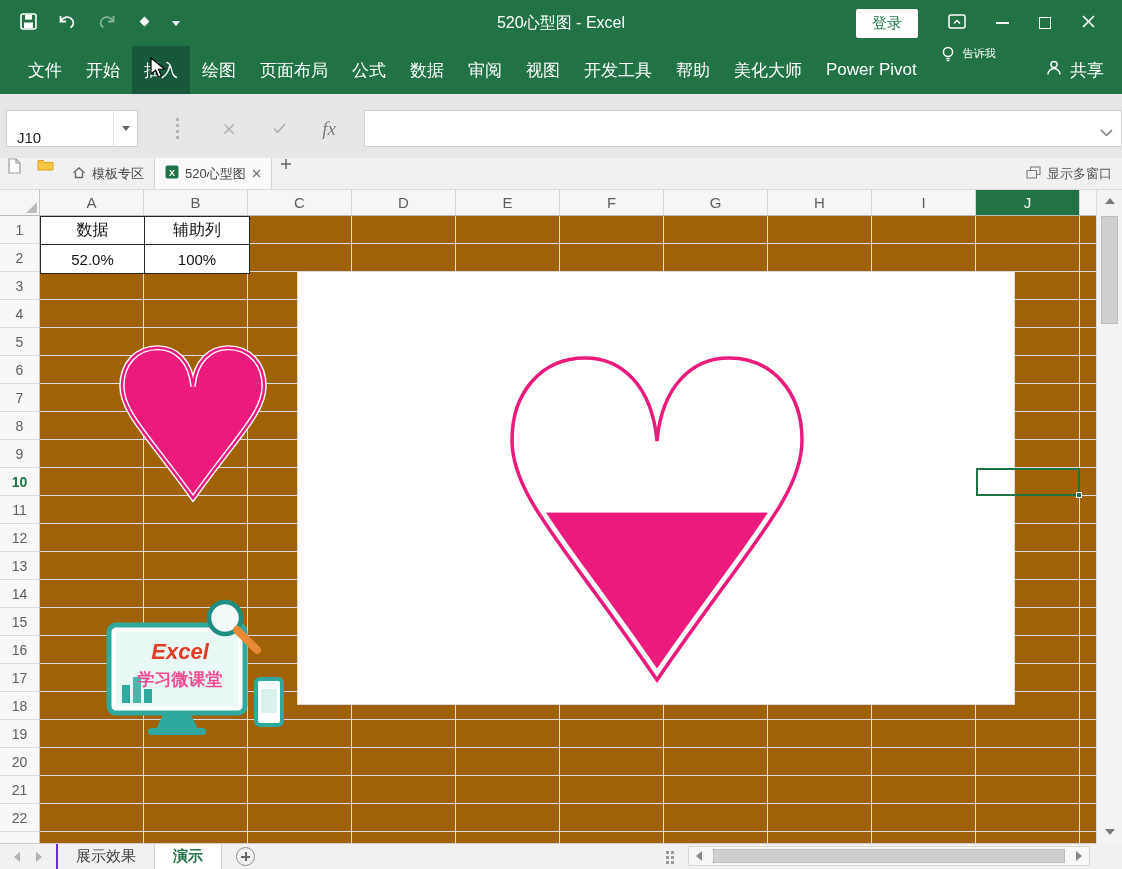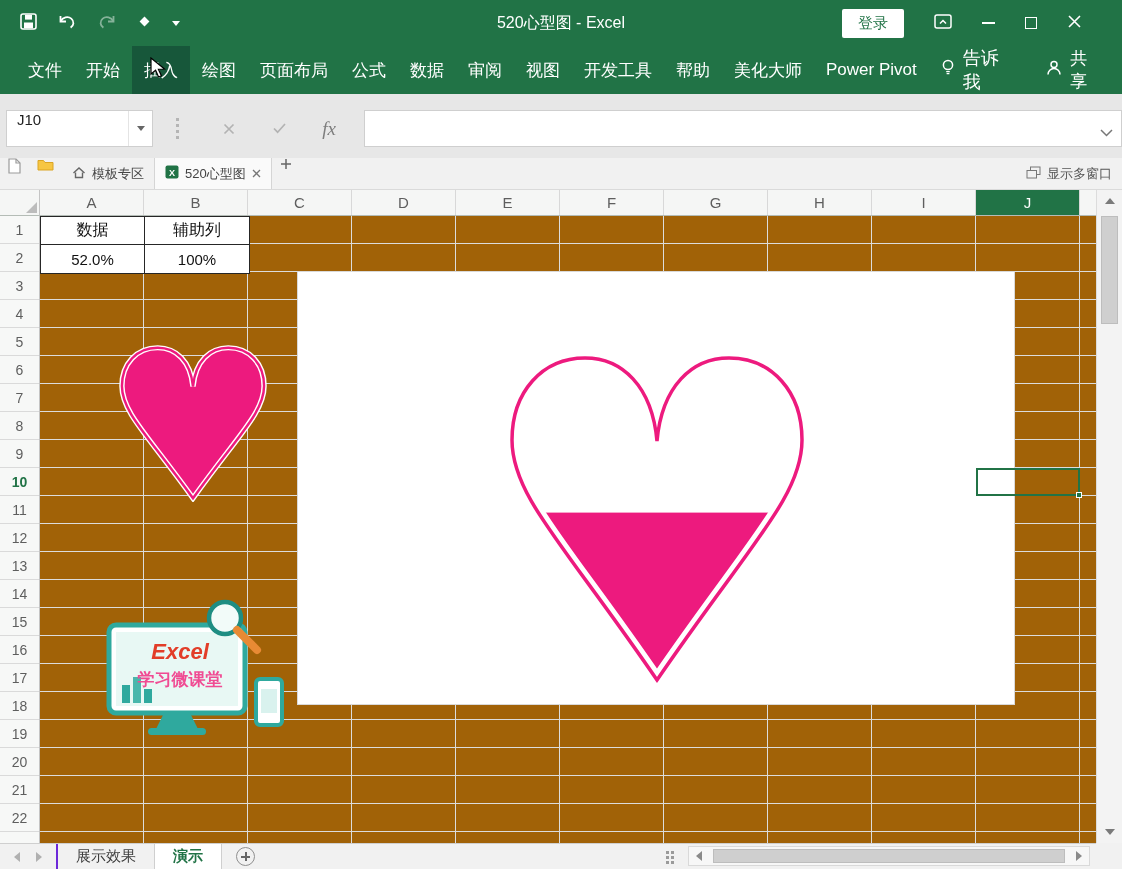--- a/index.html
+++ b/index.html
@@ -3,39 +3,39 @@
 <meta charset="utf-8">
 <style>
   *{box-sizing:border-box;margin:0;padding:0}
   body{font-family:"Liberation Sans","DejaVu Sans",sans-serif;background:#888}
   .window{position:relative;width:1122px;height:869px;background:#a16207;overflow:hidden}
 
   
   .titlebar{position:absolute;left:0;top:0;width:100%;height:46px;background:var(--green,#217346);color:#fff}
   .qat{position:absolute;left:20px;top:0;height:46px;display:flex;align-items:center;gap:20px}
   .win-title{position:absolute;left:0;right:0;top:0;height:46px;display:flex;align-items:center;justify-content:center;font-size:16px;color:#fff;pointer-events:none}
-  .tright{position:absolute;right:0;top:0;height:46px;display:flex;align-items:center;gap:30px;padding-right:40px}
+  .tright{position:absolute;right:0;top:0;height:46px;display:flex;align-items:center;gap:30px;padding-right:26px}
   .login-btn{background:#fff;color:var(--green,#217346);border:none;border-radius:2px;font-size:15px;padding:5px 16px;cursor:pointer}
   .ic-min{display:inline-block;width:13px;height:2px;background:#fff}
   .ic-max{display:inline-block;width:12px;height:12px;border:1.6px solid #fff}
   .tri{width:0;height:0;border-left:4px solid transparent;border-right:4px solid transparent;border-top:5px solid #666}
   .tri.w{border-top-color:#fff}
   .dim{opacity:.45}
 
   
   .ribbon{position:absolute;left:0;top:46px;width:100%;height:48px;background:var(--green,#217346);display:flex;align-items:stretch;color:#fff}
   .rtabs{display:flex;padding-left:16px}
   .rtab{display:flex;align-items:center;padding:0 12px;font-size:17px;white-space:nowrap;cursor:pointer}
   .rtab-active{background:#17573a}
-  .tellme{display:flex;align-items:center;gap:8px;padding:0 12px;font-size:18px;cursor:pointer}
+  .tellme{display:flex;gap:8px;padding:0 12px;font-size:11px;cursor:pointer}
   .share{margin-left:auto;display:flex;align-items:center;gap:8px;padding:0 18px;font-size:17px;cursor:pointer}
 
   
   .fbar{position:absolute;left:0;top:94px;width:100%;height:64px;background:#e7e7e7}
-  .namebox{position:absolute;left:6px;top:16px;width:147px;height:37px;background:#fff;border:1px solid #cfcfcf;display:flex;align-items:flex-start}
+  .namebox{position:absolute;left:6px;top:16px;width:132px;height:37px;background:#fff;border:1px solid #cfcfcf;display:flex;align-items:flex-end}
   .namebox .nval{flex:1;padding-left:10px;font-size:15px;color:#222}
   .nbdrop{width:24px;height:100%;display:flex;align-items:center;justify-content:center;border-left:1px solid #e4e4e4;cursor:pointer}
   .fdots{position:absolute;left:176px;top:24px;height:21px;border-left:3px dotted #b5b5b5}
   .fbtn{position:absolute;top:16px;height:37px;width:42px;display:flex;align-items:center;justify-content:center;cursor:default}
   .fx-t{font-style:italic;font-family:"Liberation Serif","DejaVu Serif",serif;font-size:19px;color:#7d7d7d}
   .finput{position:absolute;left:364px;right:0;top:16px;height:37px;background:#fff;border:1px solid #cfcfcf;display:flex;align-items:center;padding-left:8px;font-size:15px;color:#222}
   .fchev{position:absolute;right:8px;top:12px}
 
   
   .docbar{position:absolute;left:0;top:158px;width:100%;height:32px;background:#f1f1f1;border-bottom:1px solid #dadada;display:flex;align-items:flex-start;font-size:13px;color:#444}

